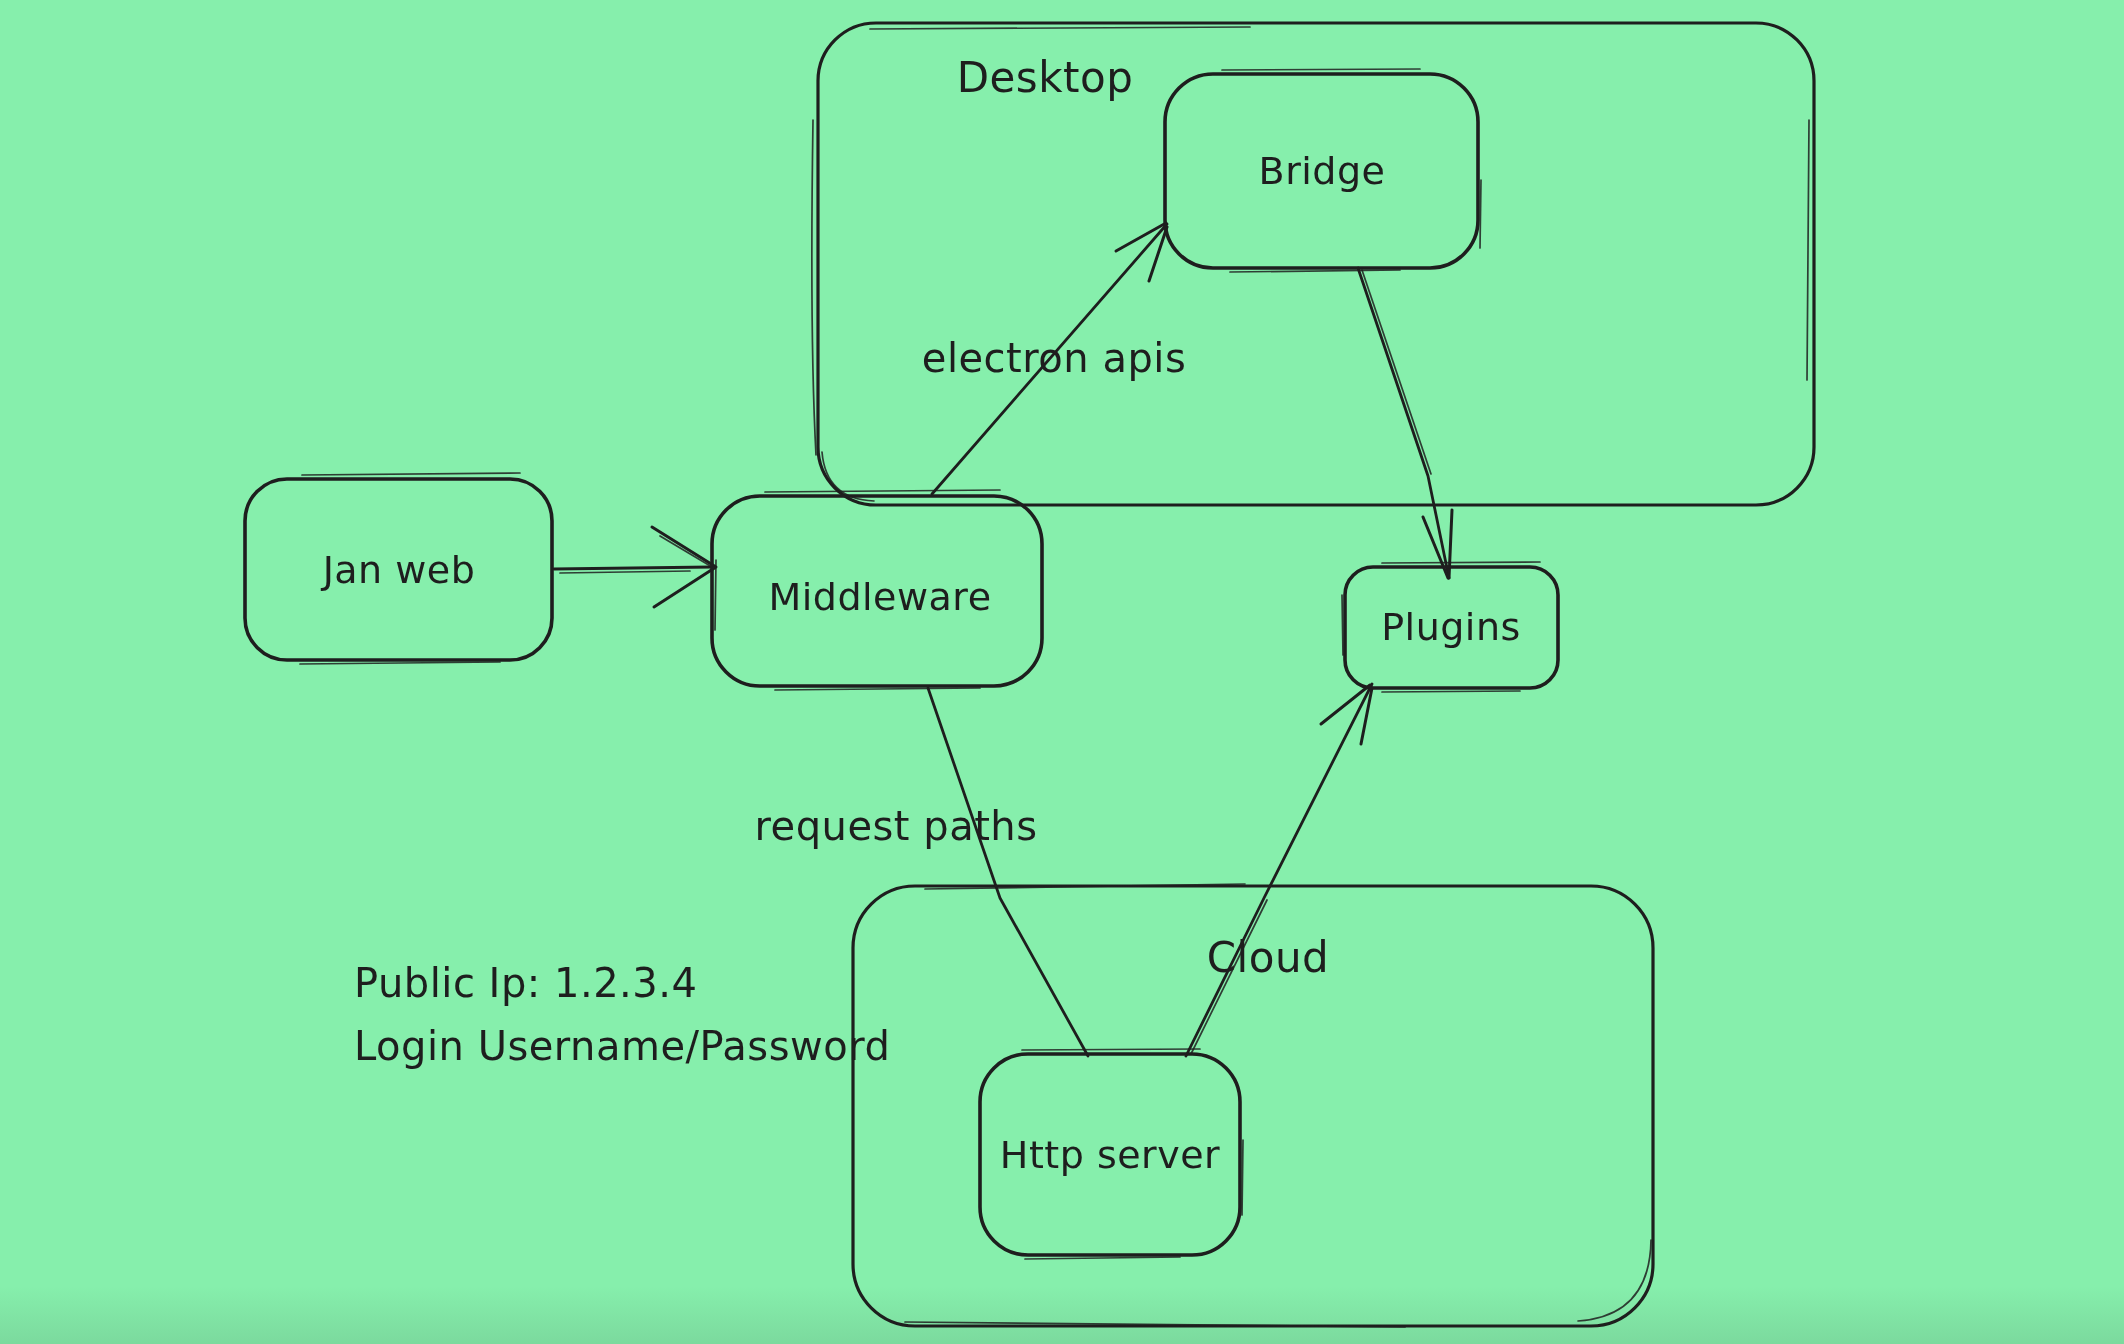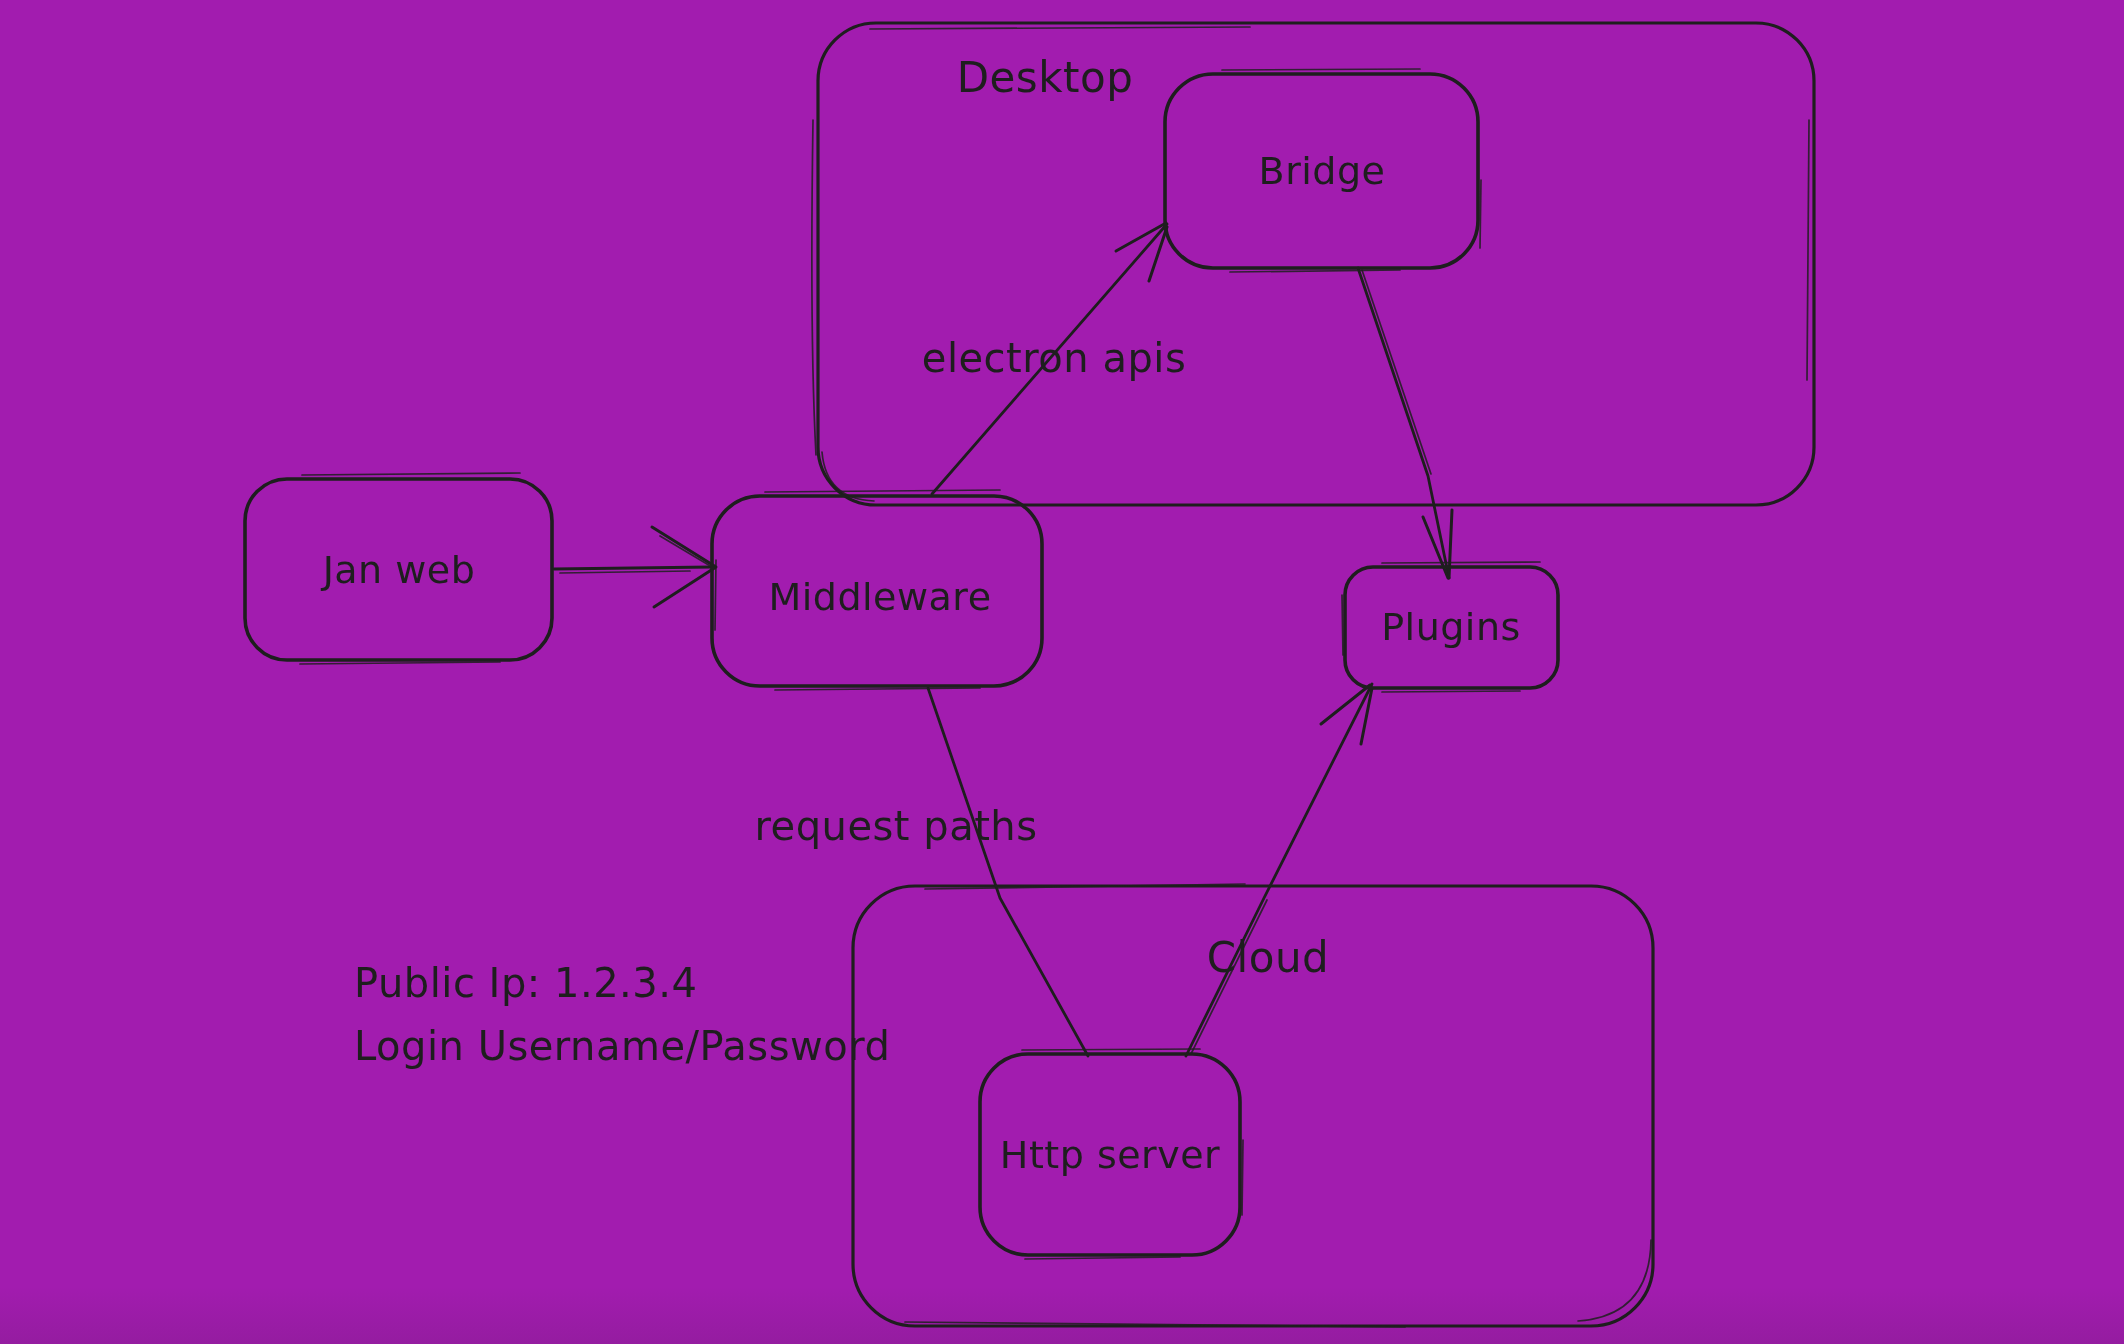--- a/index.html
+++ b/index.html
@@ -4,21 +4,21 @@
 <style>
   html, body {
     margin: 0;
     padding: 0;
     background: #ffffff;
   }
   .stage {
     position: relative;
     width: 2124px;
     height: 1344px;
-    background: #a21caf;
+    background: #86efac;
     overflow: hidden;
     font-family: "DejaVu Sans", sans-serif;
   }
   svg { display: block; }
   .s {
     fill: none;
     stroke: #1e1e1e;
     stroke-linecap: round;
     stroke-linejoin: round;
   }

